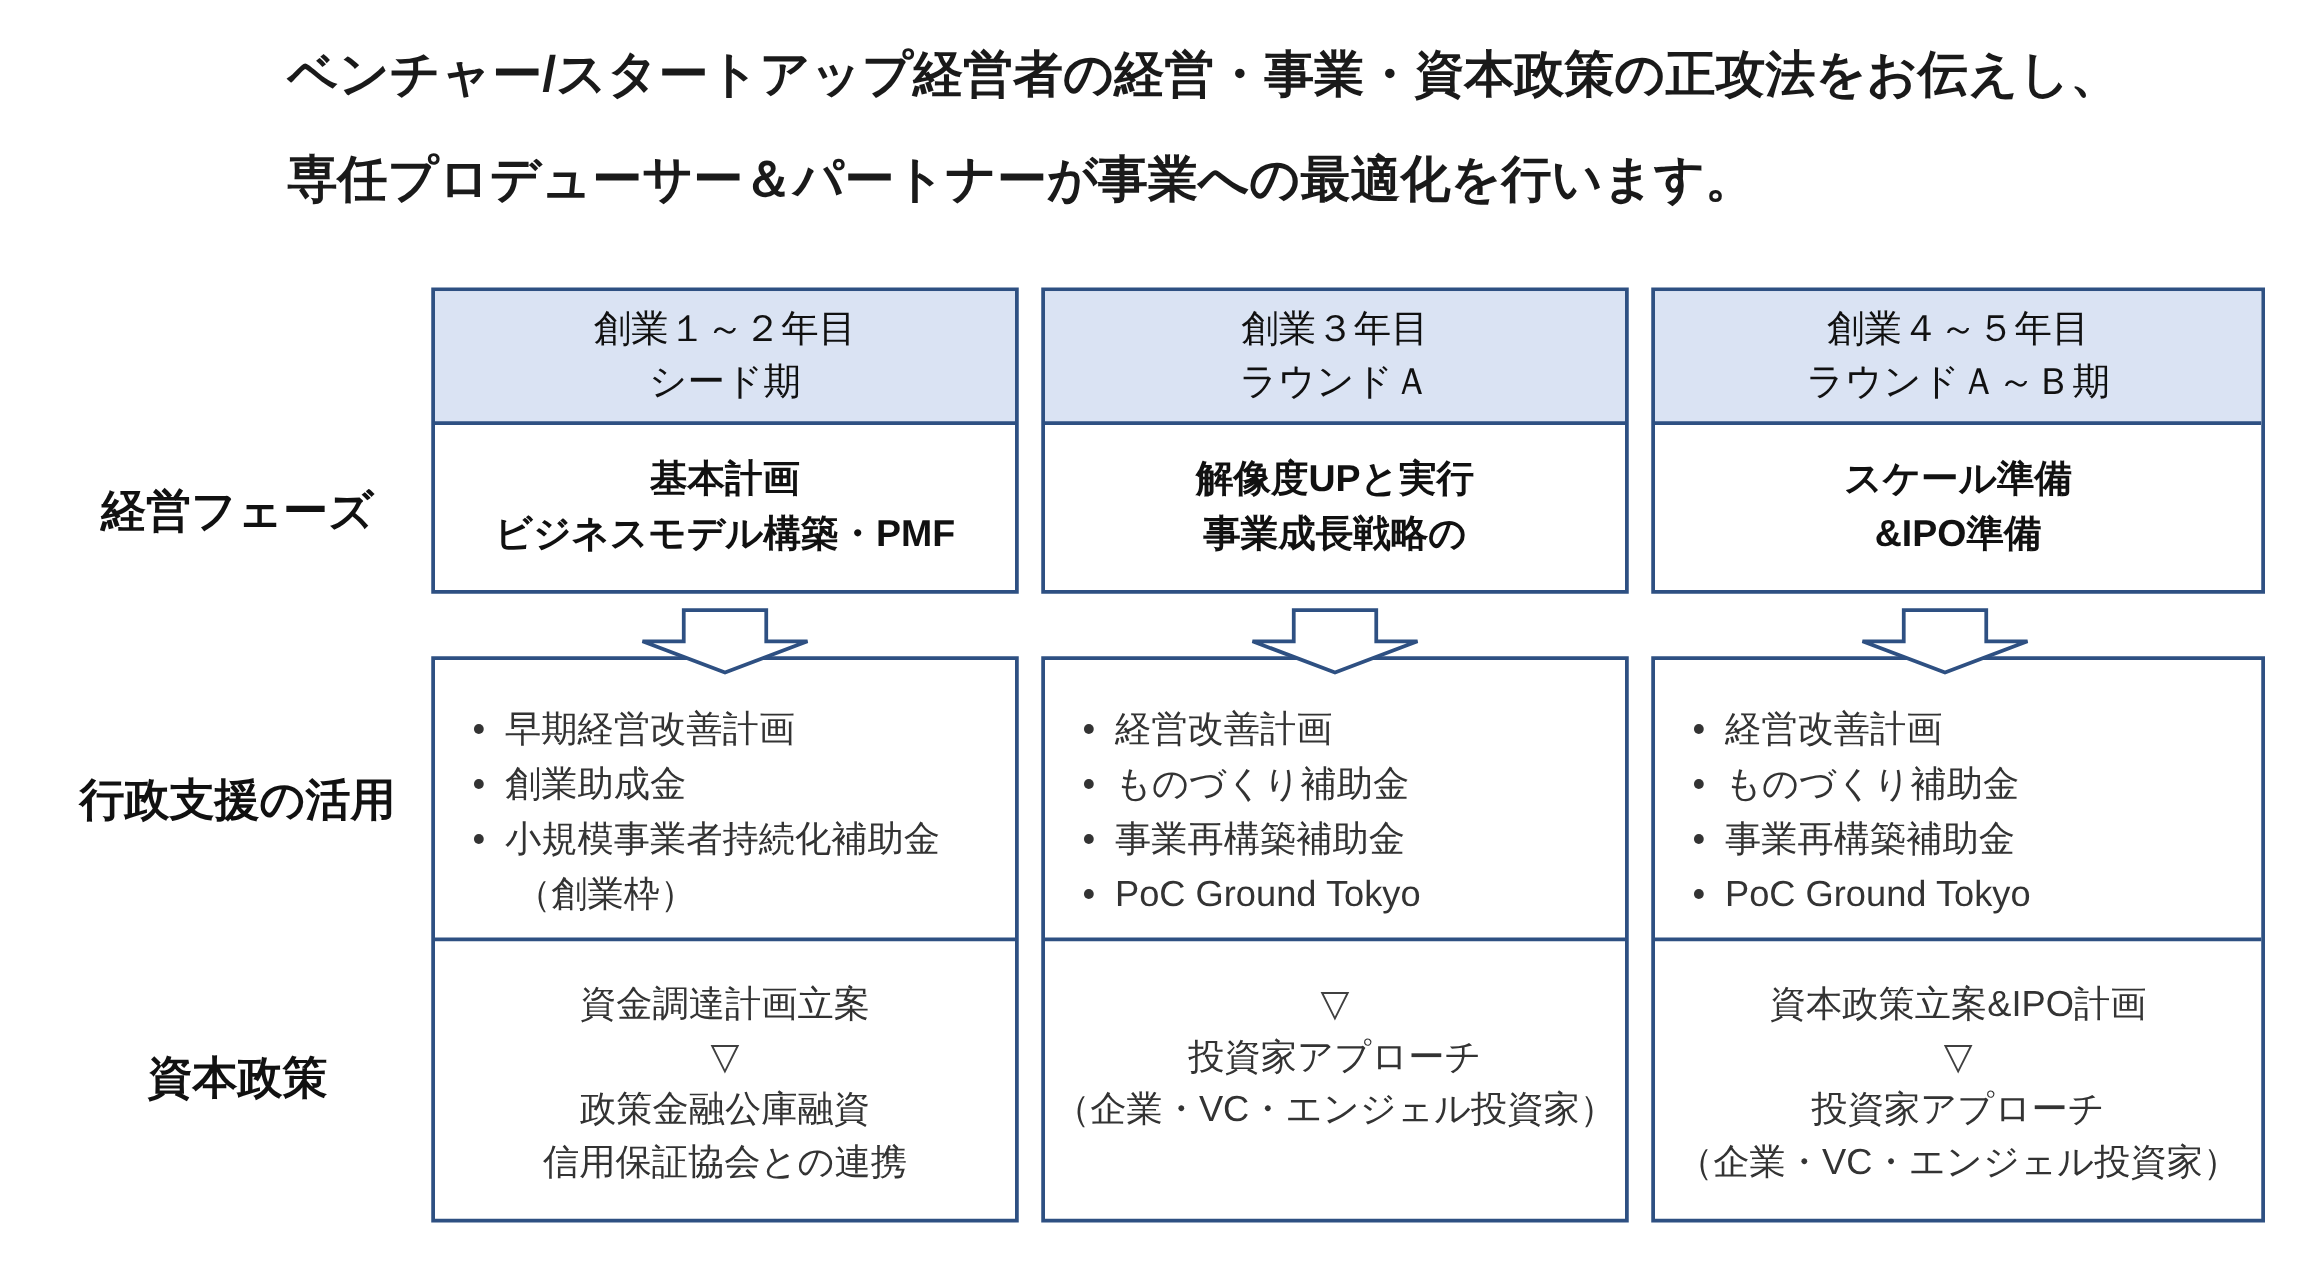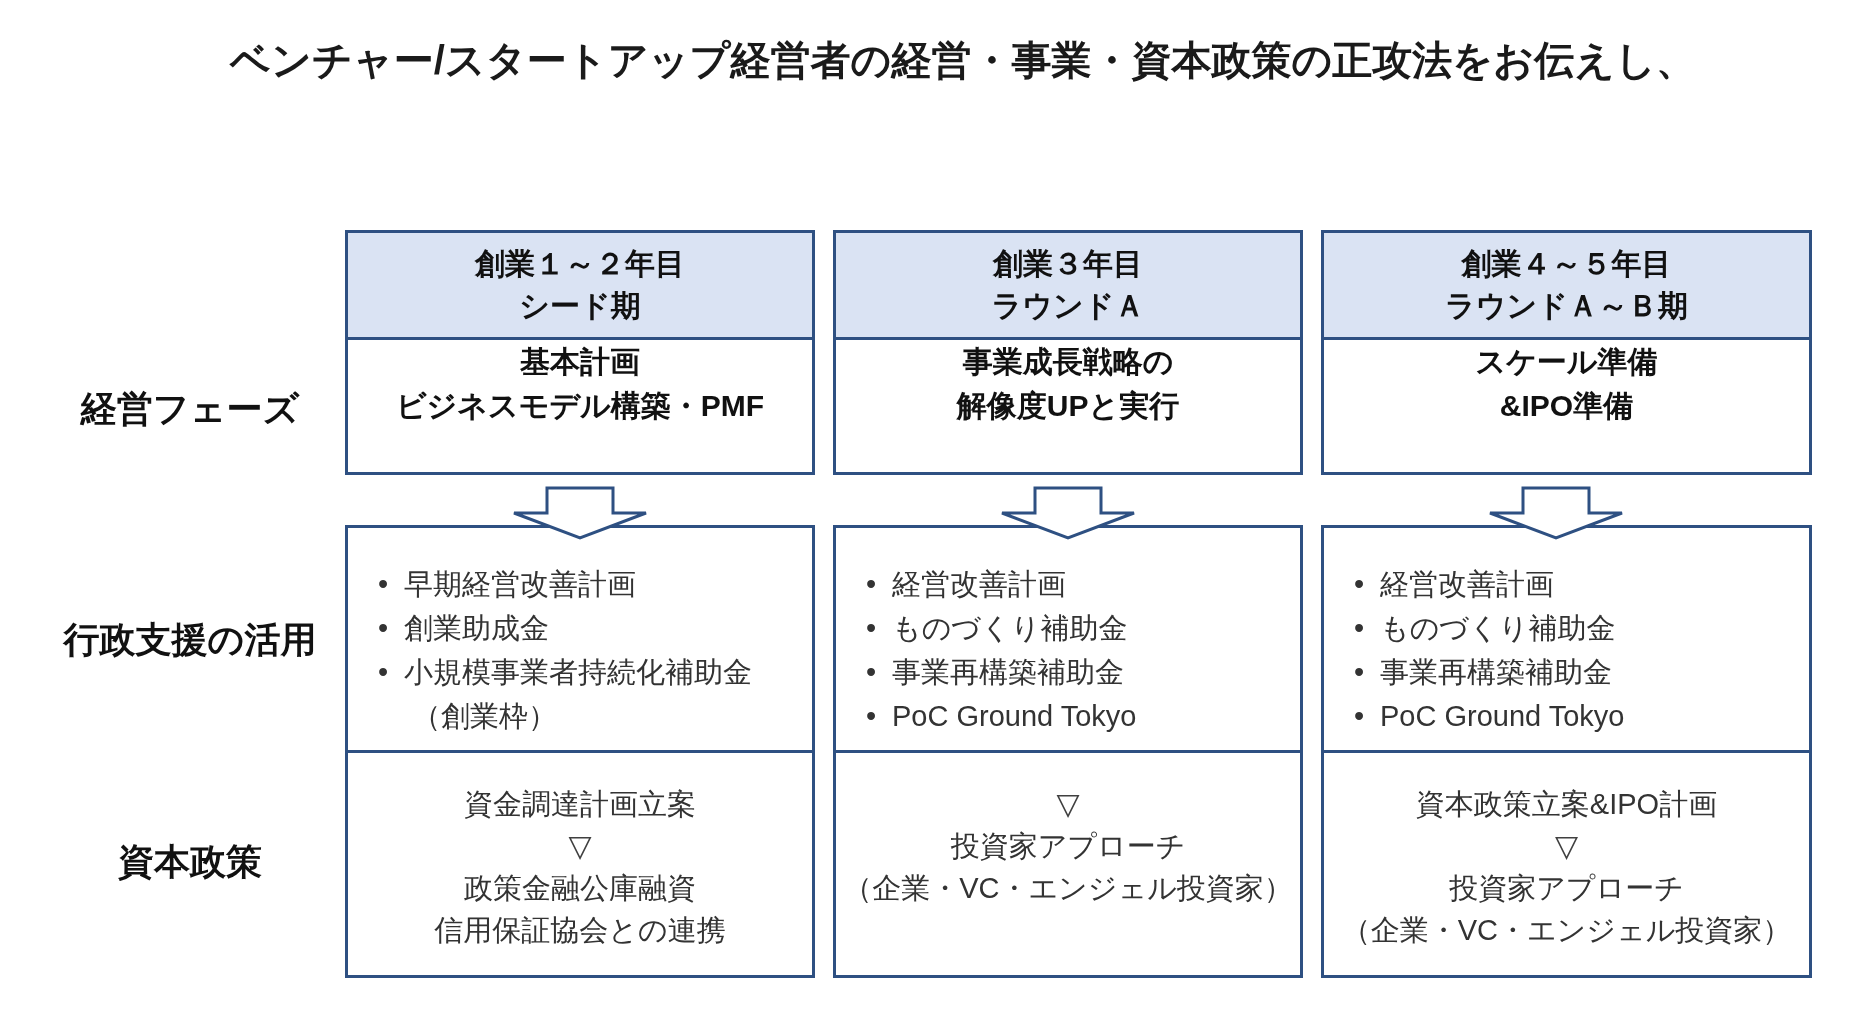--- a/index.html
+++ b/index.html
@@ -22,22 +22,22 @@
   .col{position:absolute;top:230px;width:470px;height:748px;}
   .col.c1{left:345px;}
   .col.c2{left:833px;}
   .col.c3{left:1321px;padding-left:21px;}
 
   .topsec{position:absolute;top:0;left:0;width:100%;height:245px;
           border:3px solid var(--blue);box-sizing:border-box;background:#fff;}
   .hdr{height:107px;box-sizing:border-box;border-bottom:3px solid var(--blue);
        background:var(--headerbg);display:flex;flex-direction:column;
        justify-content:center;align-items:center;
-       font-size:30px;font-weight:bold;line-height:42px;color:#111;text-align:right;}
-  .phs{height:132px;display:flex;flex-direction:column;justify-content:flex-start;
+       font-size:30px;font-weight:normal;line-height:42px;color:#111;text-align:right;}
+  .phs{height:132px;display:flex;flex-direction:column;justify-content:center;
        align-items:center;font-size:30px;font-weight:bold;line-height:44px;color:#111;}
 
   .arrow{position:absolute;left:167px;top:256px;width:136px;height:54px;z-index:2;}
 
   .botsec{position:absolute;top:295px;left:0;width:100%;height:453px;
           border:3px solid var(--blue);box-sizing:border-box;background:#fff;}
   .sup{height:225px;box-sizing:border-box;border-bottom:3px solid var(--blue);
        padding:34px 8px 0 30px;font-size:29px;color:#333;}
   .bullet-row{display:flex;line-height:44px;}
   .dot{width:26px;flex:0 0 26px;color:#333;}
@@ -47,20 +47,21 @@
        font-size:29px;line-height:42px;color:#333;}
   .cap .tri{font-size:30px;color:#404040;}
 </style>
 </head>
 <body>
 
 <div class="canvas">
 
   <div class="title">
     <div>ベンチャー/スタートアップ経営者の経営・事業・資本政策の正攻法をお伝えし、</div>
+    <div>専任プロデューサー＆パートナーが事業への最適化を行います。</div>
   </div>
 
   <div class="rowlabel phase">経営フェーズ</div>
   <div class="rowlabel support">行政支援の活用</div>
   <div class="rowlabel capital">資本政策</div>
 
   <div class="col c1">
     <div class="topsec">
       <div class="hdr">
         <div>創業１～２年目</div>
@@ -99,22 +100,22 @@
     </div>
   </div>
 
   <div class="col c2">
     <div class="topsec">
       <div class="hdr">
         <div>創業３年目</div>
         <div>ラウンドＡ</div>
       </div>
       <div class="phs">
+        <div>解像度UPと実行</div>
         <div>事業成長戦略の</div>
-        <div>解像度UPと実行</div>
       </div>
     </div>
     <svg class="arrow" viewBox="0 0 136 54">
       <polygon points="35,2 101,2 101,27 134,27 68,52 2,27 35,27" fill="#ffffff" stroke="#2e5082" stroke-width="3"></polygon>
     </svg>
     <div class="botsec">
       <div class="sup">
         <div class="bullet-row">
           <span class="dot">•</span>
           <span>経営改善計画</span>

